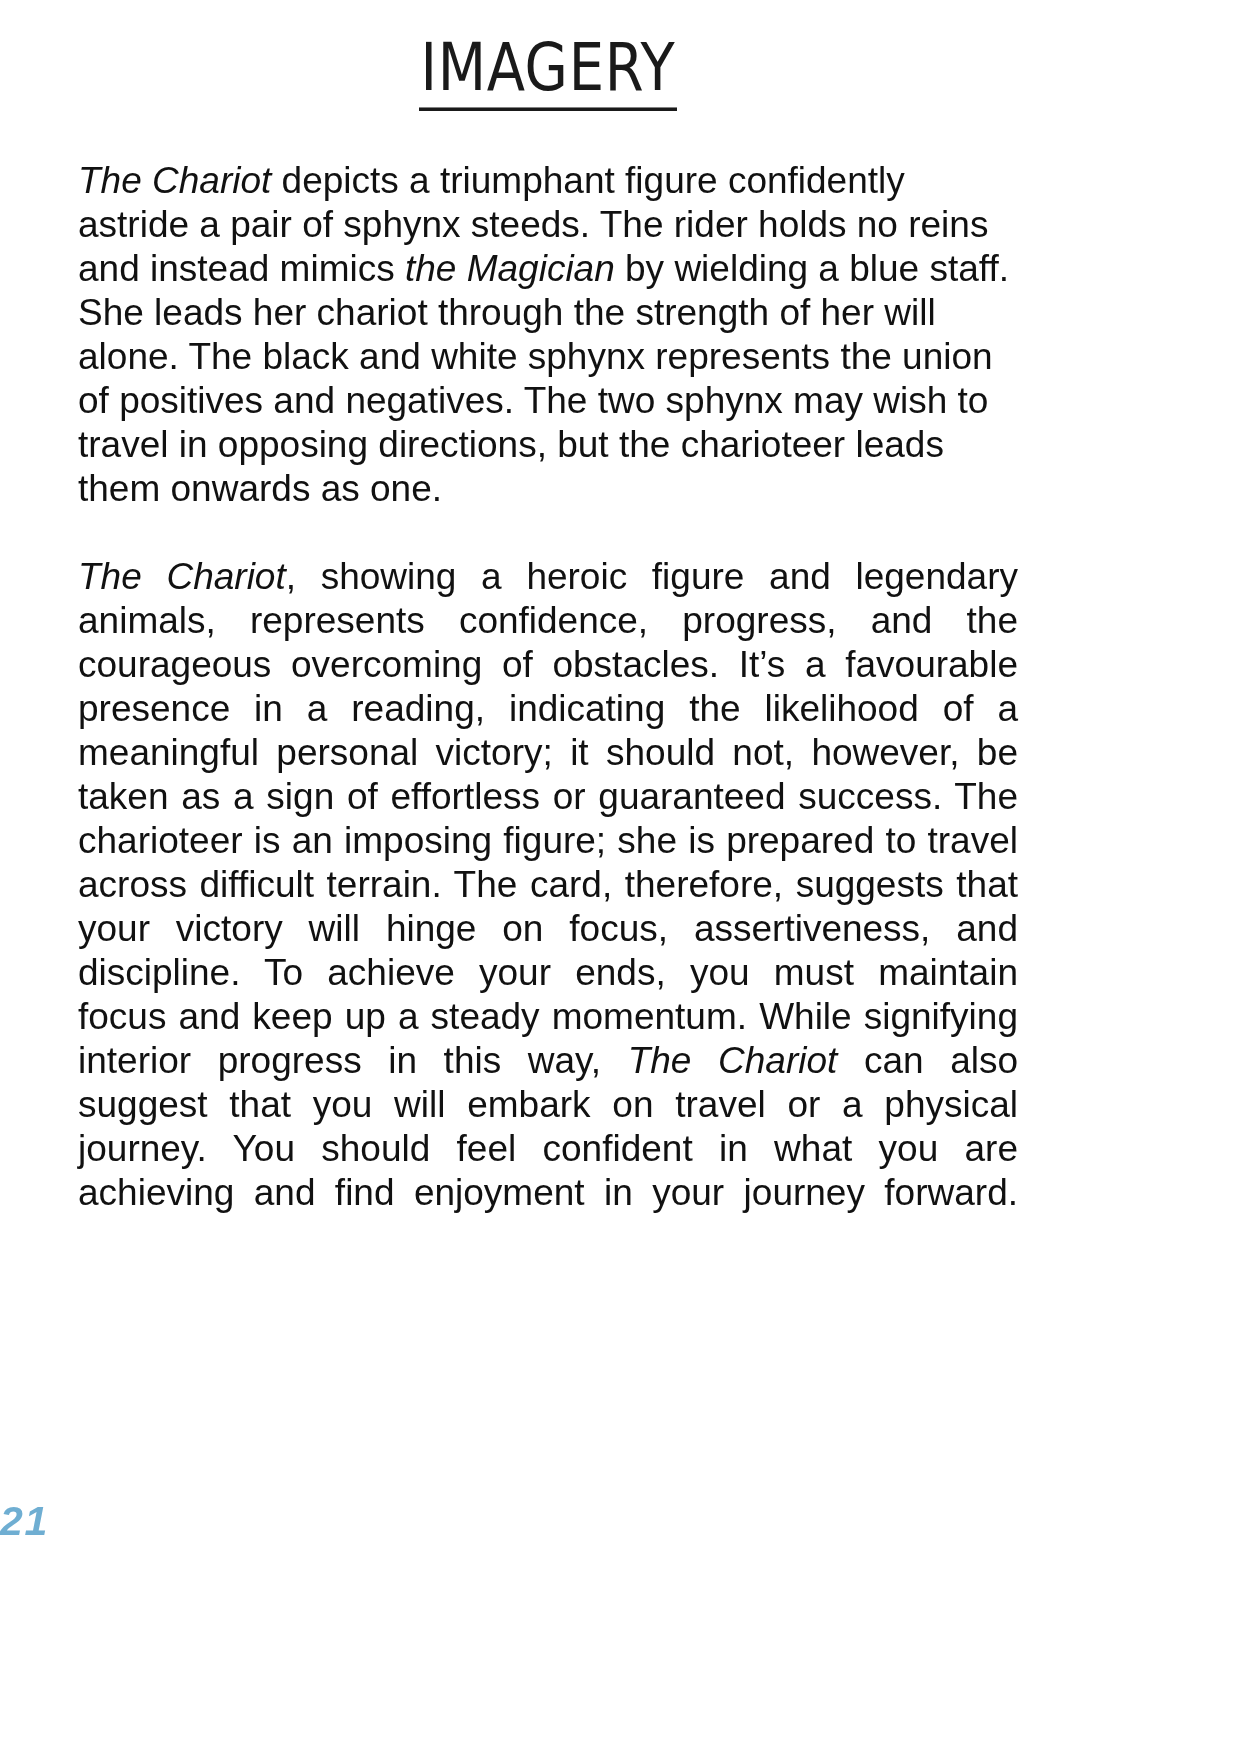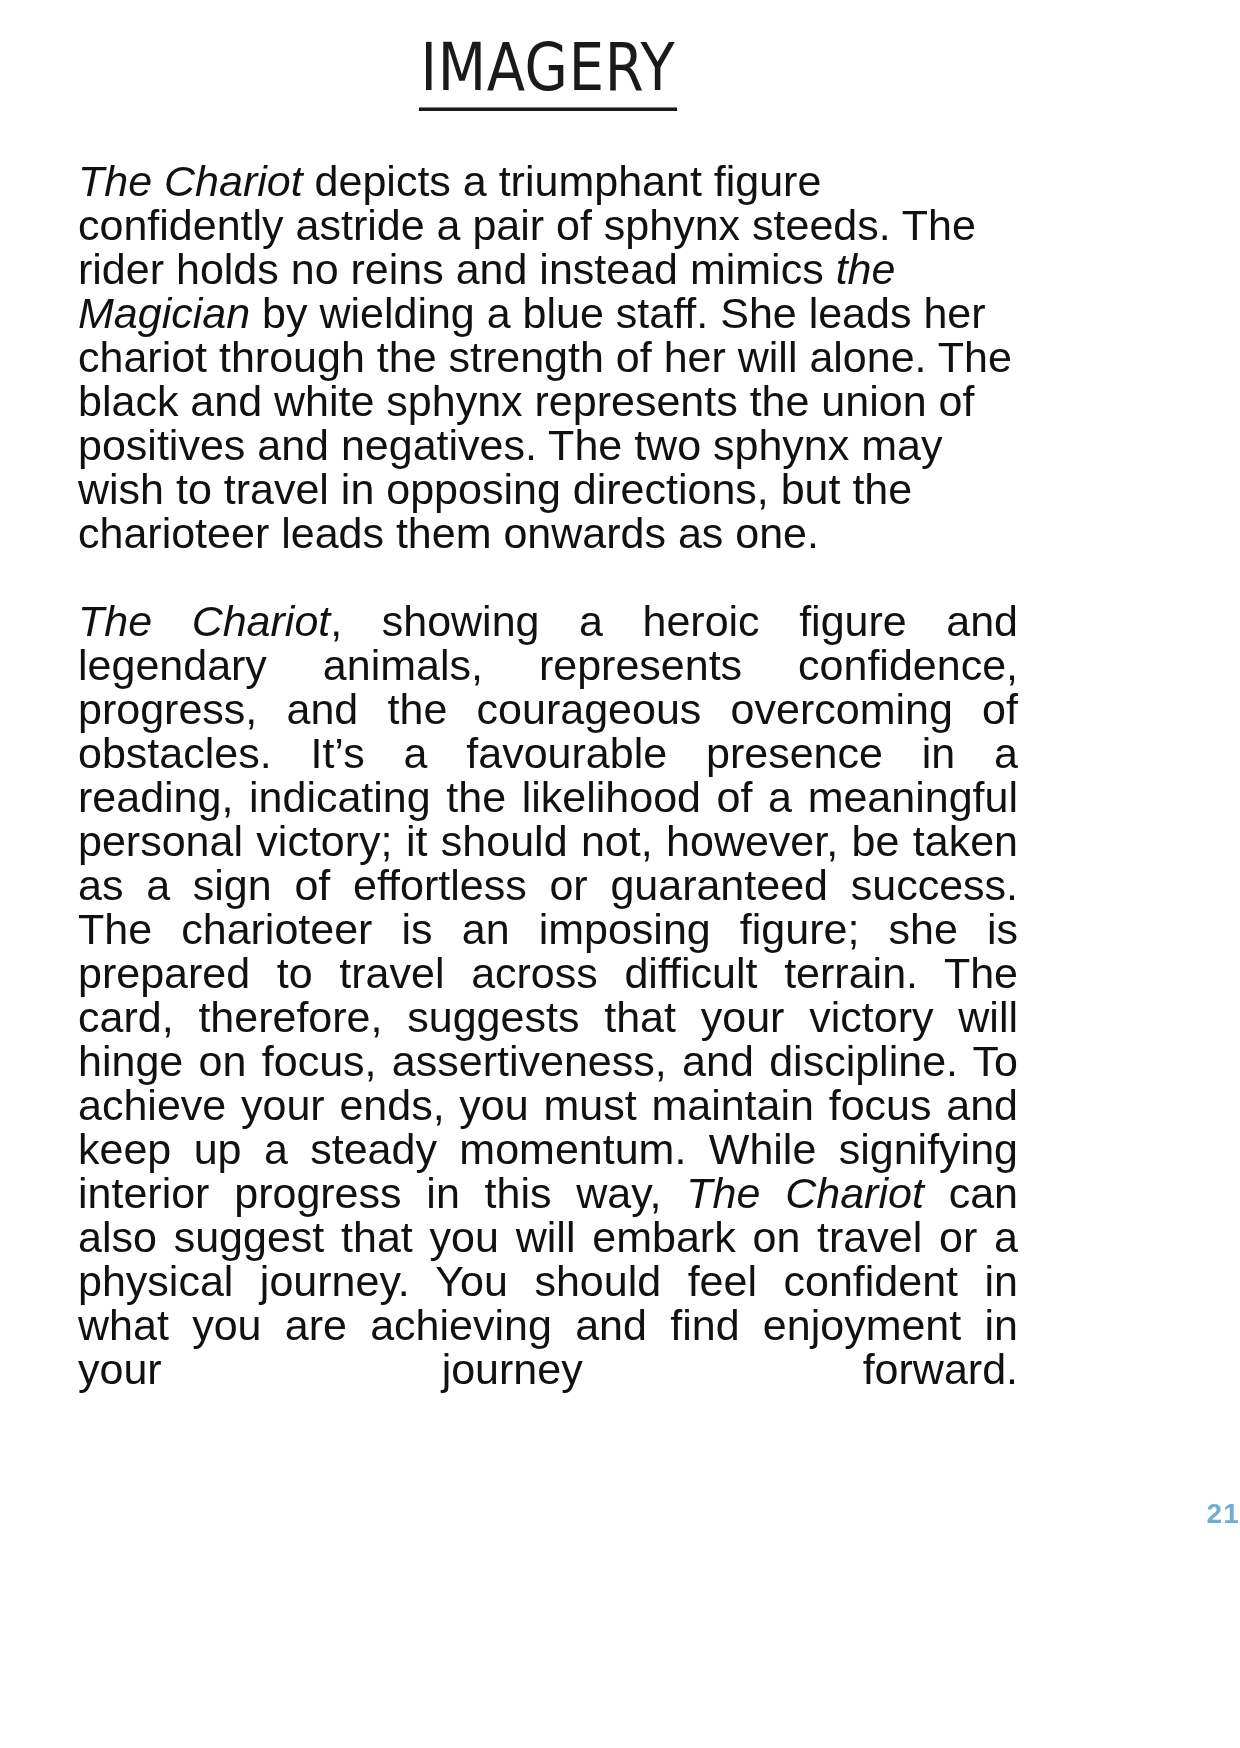--- a/index.html
+++ b/index.html
@@ -53,21 +53,21 @@
     margin-top: 46px;
   }
 
   #heading-meaning {
     margin-top: 128px;
   }
 
   
   .body-text {
     font-family: "Liberation Sans", sans-serif;
-    font-size: 43px;
+    font-size: 37px;
     line-height: 44px;
     color: #111111;
     margin: 0;
     -webkit-font-smoothing: antialiased;
   }
 
   #paragraph-imagery {
     margin-top: 48px;
     text-align: left;
   }
@@ -87,25 +87,26 @@
   .em {
     font-style: italic;
   }
 
   
   .page-number {
     position: absolute;
     left: 0;
     right: 0;
     top: 1498px;
-    text-align: right;
+    text-align: left;
     font-family: "Liberation Sans", sans-serif;
-    font-size: 28px;
+    font-size: 41px;
     font-weight: bold;
     letter-spacing: 0.04em;
+    font-style: italic;
   }
 </style>
 </head>
 <body>
 
 <div class="page" style="background: rgb(255, 255, 255);">
 
   <div class="content">
 
     <h1 class="section-heading" id="heading-imagery">

